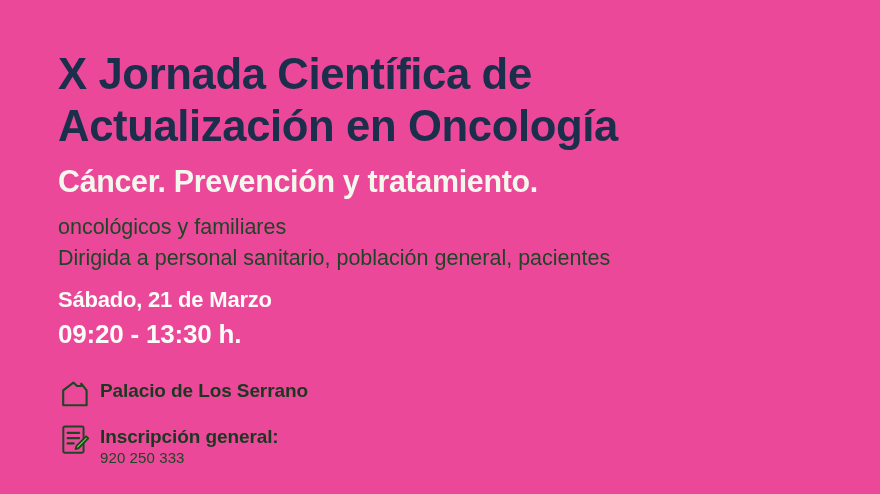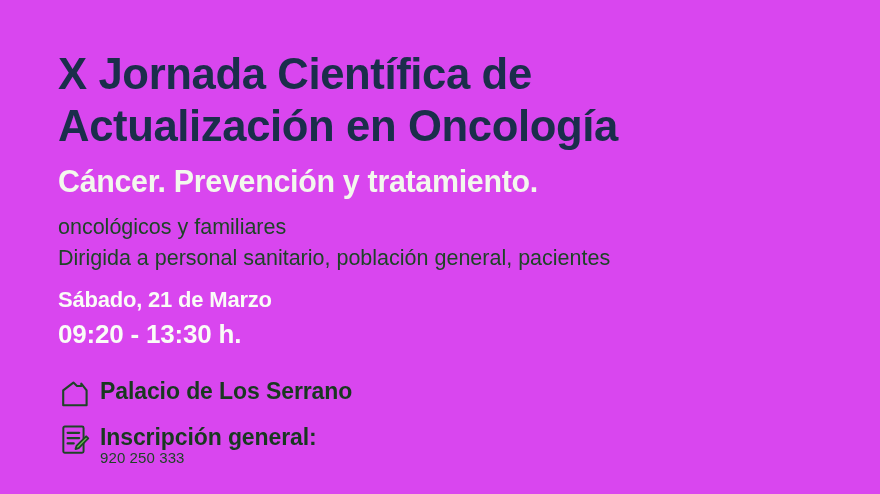--- a/index.html
+++ b/index.html
@@ -10,21 +10,21 @@
     width: 880px;
     height: 494px;
     overflow: hidden;
     font-family: "Liberation Sans", sans-serif;
     background: #6FC653;
   }
   #poster {
     position: relative;
     width: 880px;
     height: 494px;
-    background: #d946ef;
+    background: #ec4899;
     box-sizing: border-box;
     overflow: hidden;
   }
 
   
   .title-block {
     position: absolute;
     left: 58px;
     top: 48px;
     width: 790px;
@@ -112,21 +112,21 @@
     margin-right: 10px;
     display: block;
   }
   .info-text {
     padding-top: 2px;
   }
   .info-heading {
     display: block;
     color: #18391F;
     font-weight: bold;
-    font-size: 23px;
+    font-size: 19px;
     line-height: 22px;
     letter-spacing: -0.1px;
     white-space: nowrap;
     text-align: right;
   }
   .info-sub {
     display: block;
     color: #1D4526;
     font-weight: normal;
     font-size: 15px;

